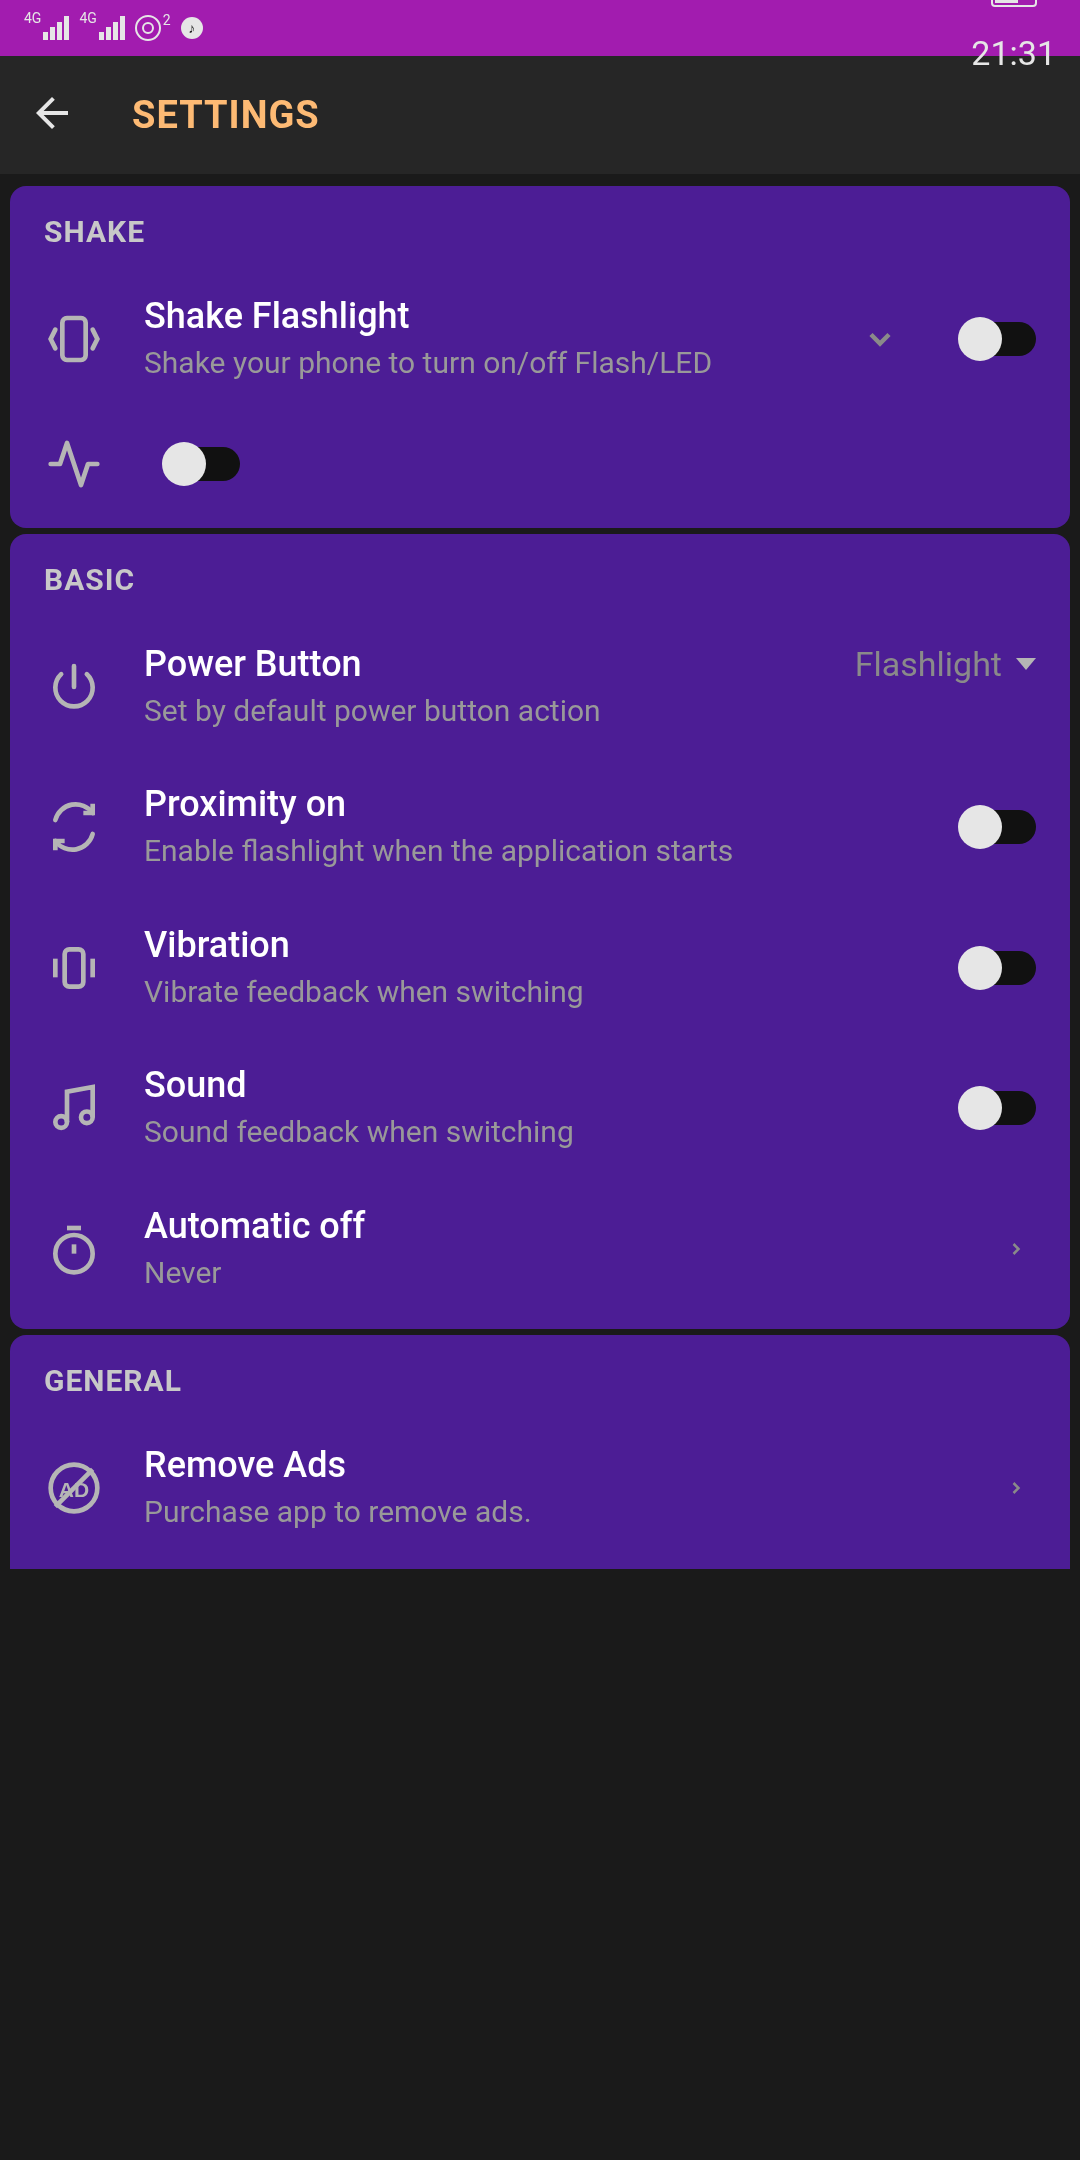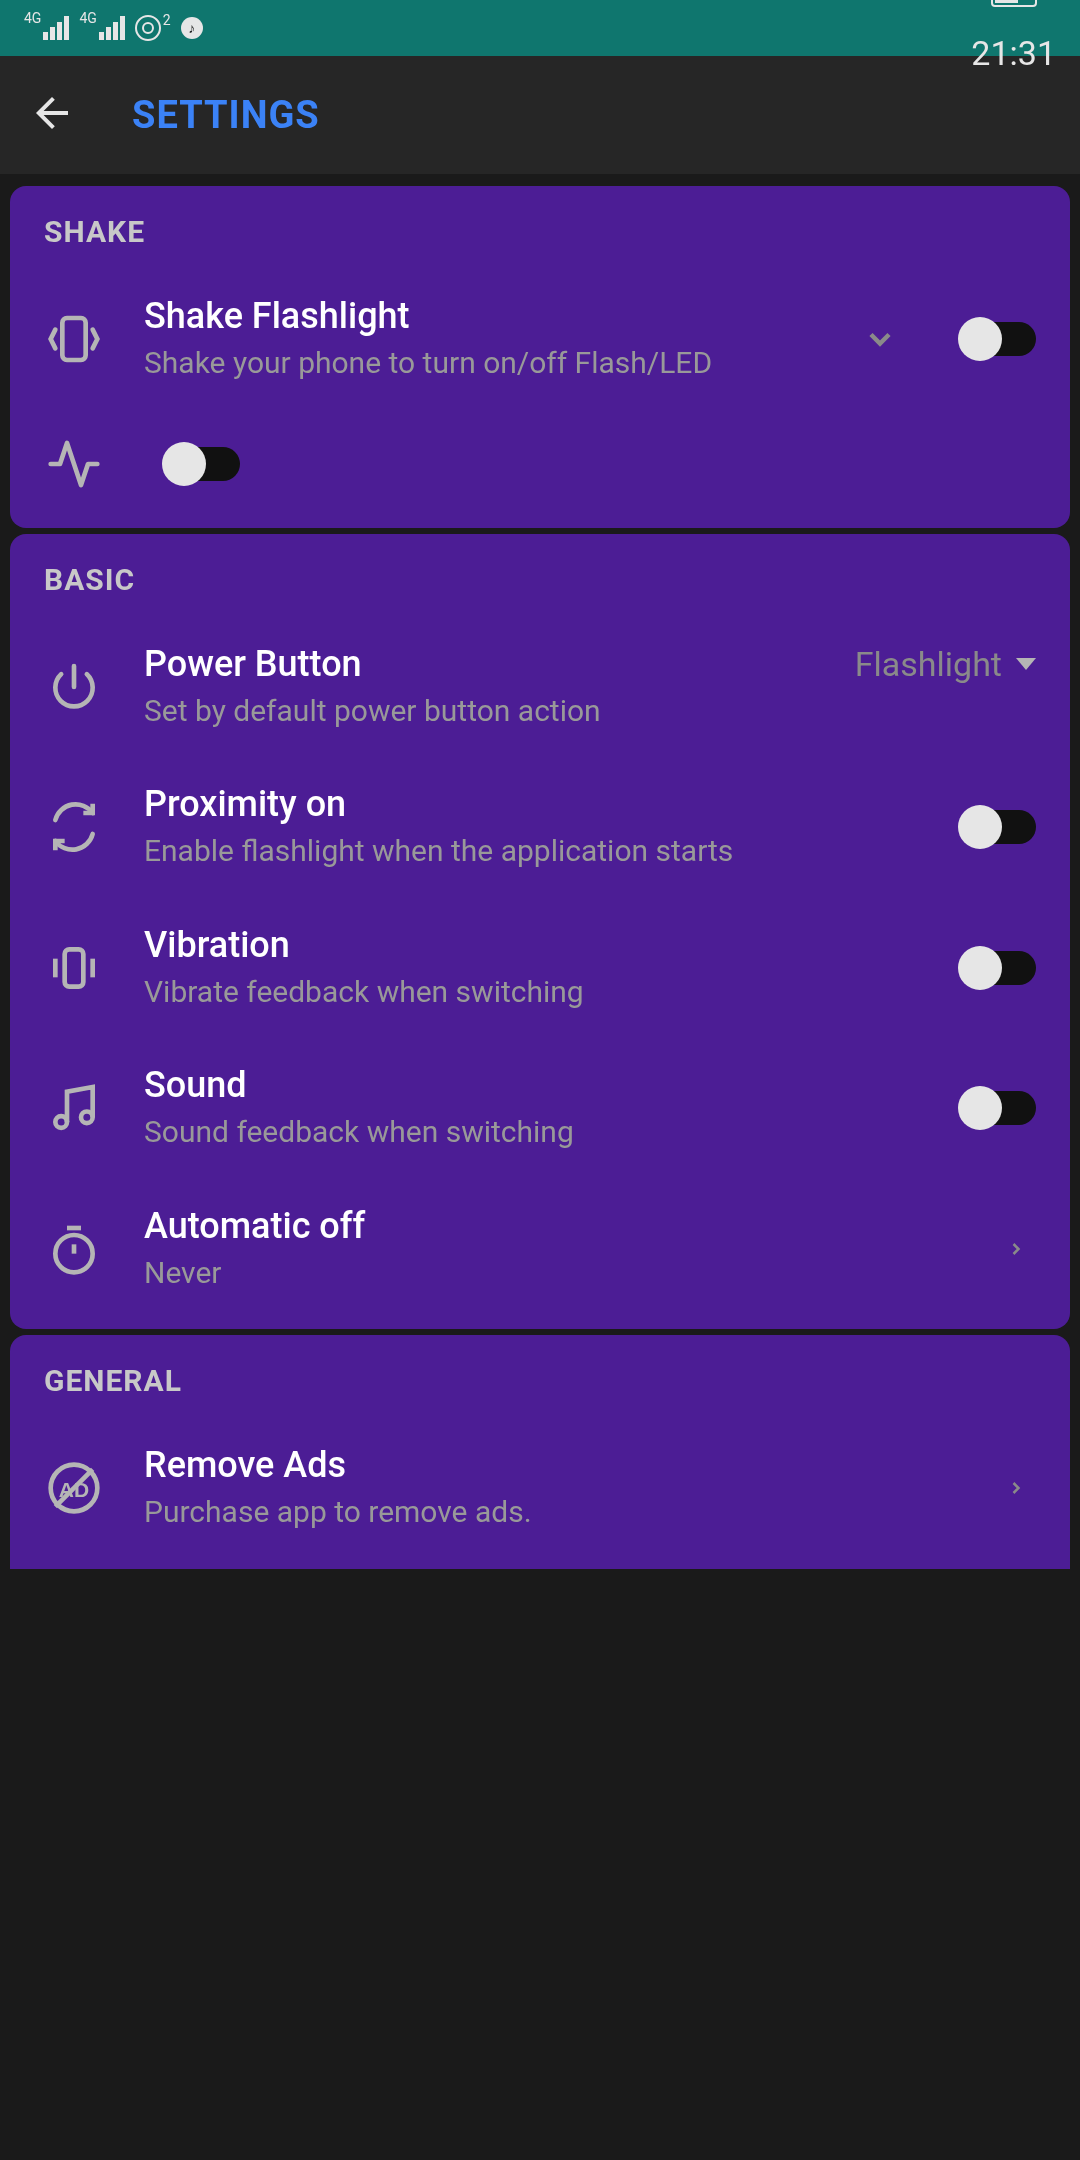--- a/index.html
+++ b/index.html
@@ -12,21 +12,21 @@
     overflow: hidden;
   }
   .status-bar {
     height: 56px;
     display: flex;
     align-items: center;
     justify-content: space-between;
     padding: 0 24px;
     font-size: 26px;
     color: #e6e6e6;
-    background: #0f766e;
+    background: #a21caf;
   }
   .status-left { display: flex; align-items: center; gap: 10px; }
   .status-right { display: flex; align-items: center; gap: 26px; flex-direction: column; }
   .status-item { display: inline-flex; align-items: center; }
   .sig { display: inline-flex; align-items: flex-end; gap: 2px; }
   .sig .bar { width: 5px; background: #e6e6e6; }
   .sig .b1 { height: 8px; } .sig .b2 { height: 13px; } .sig .b3 { height: 18px; } .sig .b4 { height: 24px; }
   .sig-label { font-size: 14px; position: relative; top: -10px; margin-right: 2px; }
   .hotspot { width: 26px; height: 26px; border: 2.5px solid #e6e6e6; border-radius: 50%; position: relative; }
   .hotspot::after { content: ''; position: absolute; inset: 5px; border: 2.5px solid #e6e6e6; border-radius: 50%; }
@@ -38,21 +38,21 @@
 
   .app-bar {
     height: 118px;
     background: #262626;
     display: flex;
     align-items: center;
     padding: 0 28px;
     gap: 56px;
   }
   .back-arrow svg { width: 48px; height: 48px; fill: #e6e6e6; }
-  .app-title { font-size: 38px; font-weight: 700; letter-spacing: 1px; color: #3b82f6; }
+  .app-title { font-size: 38px; font-weight: 700; letter-spacing: 1px; color: #fdba74; }
 
   .content { padding-top: 6px; }
   .section {
     background: #4c1d95;
     margin: 6px 10px;
     border-radius: 16px;
     padding: 24px 0 10px;
   }
   .section:last-of-type { margin-bottom: 0; border-radius: 16px 16px 0 0; }
   .section-header {

